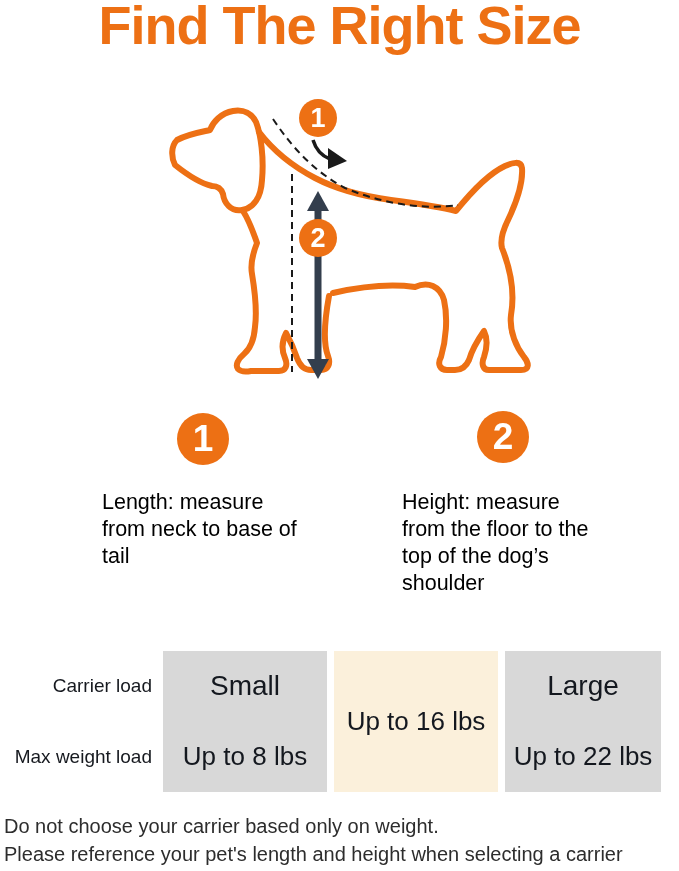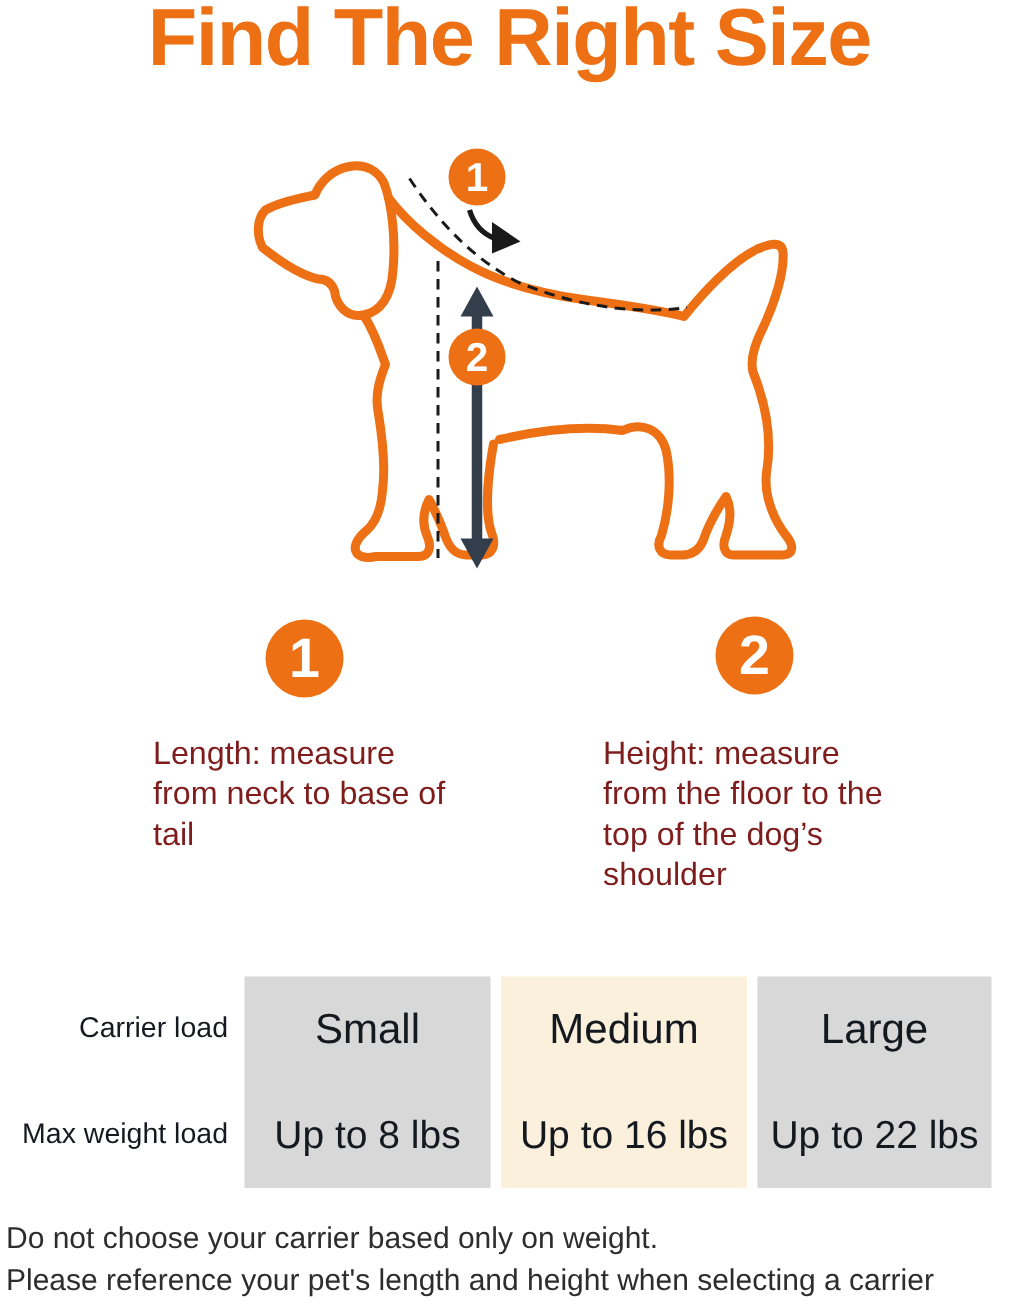--- a/index.html
+++ b/index.html
@@ -20,21 +20,21 @@
   .badge{
     position:absolute;border-radius:50%;
     background:#ED7014;color:#ffffff;
     display:flex;align-items:center;justify-content:center;
     font-weight:bold;
   }
   .badge.small{width:38px;height:38px;font-size:27px;}
   .badge.big{width:52px;height:52px;font-size:37px;}
   .annotation-text{
     position:absolute;width:230px;
-    font-size:21.5px;line-height:27px;color:#7f1d1d;
+    font-size:21.5px;line-height:27px;color:#000000;
   }
   .size-table{position:absolute;left:0;top:651px;width:679px;height:141px;}
   .row-label{
     position:absolute;left:0;width:152px;height:70px;
     display:flex;align-items:center;justify-content:flex-end;
     font-size:19px;color:#16191f;
   }
   .size-col{
     position:absolute;top:0;height:141px;
     display:flex;flex-direction:column;
@@ -152,21 +152,20 @@
   <div class="size-table">
     <div class="row-label" style="top:0px;">Carrier load</div>
     <div class="row-label" style="top:71px;">Max weight load</div>
 
     <div class="size-col col-gray" style="left:163px;width:164px;">
       <div class="cell size-name">Small</div>
       <div class="cell weight">Up to 8 lbs</div>
     </div>
 
     <div class="size-col col-cream" style="left:334px;width:164px;">
-      <div class="cell size-name">Medium</div>
       <div class="cell weight">Up to 16 lbs</div>
     </div>
 
     <div class="size-col col-gray" style="left:505px;width:156px;">
       <div class="cell size-name">Large</div>
       <div class="cell weight">Up to 22 lbs</div>
     </div>
   </div>
 
   <div class="footer-note">

